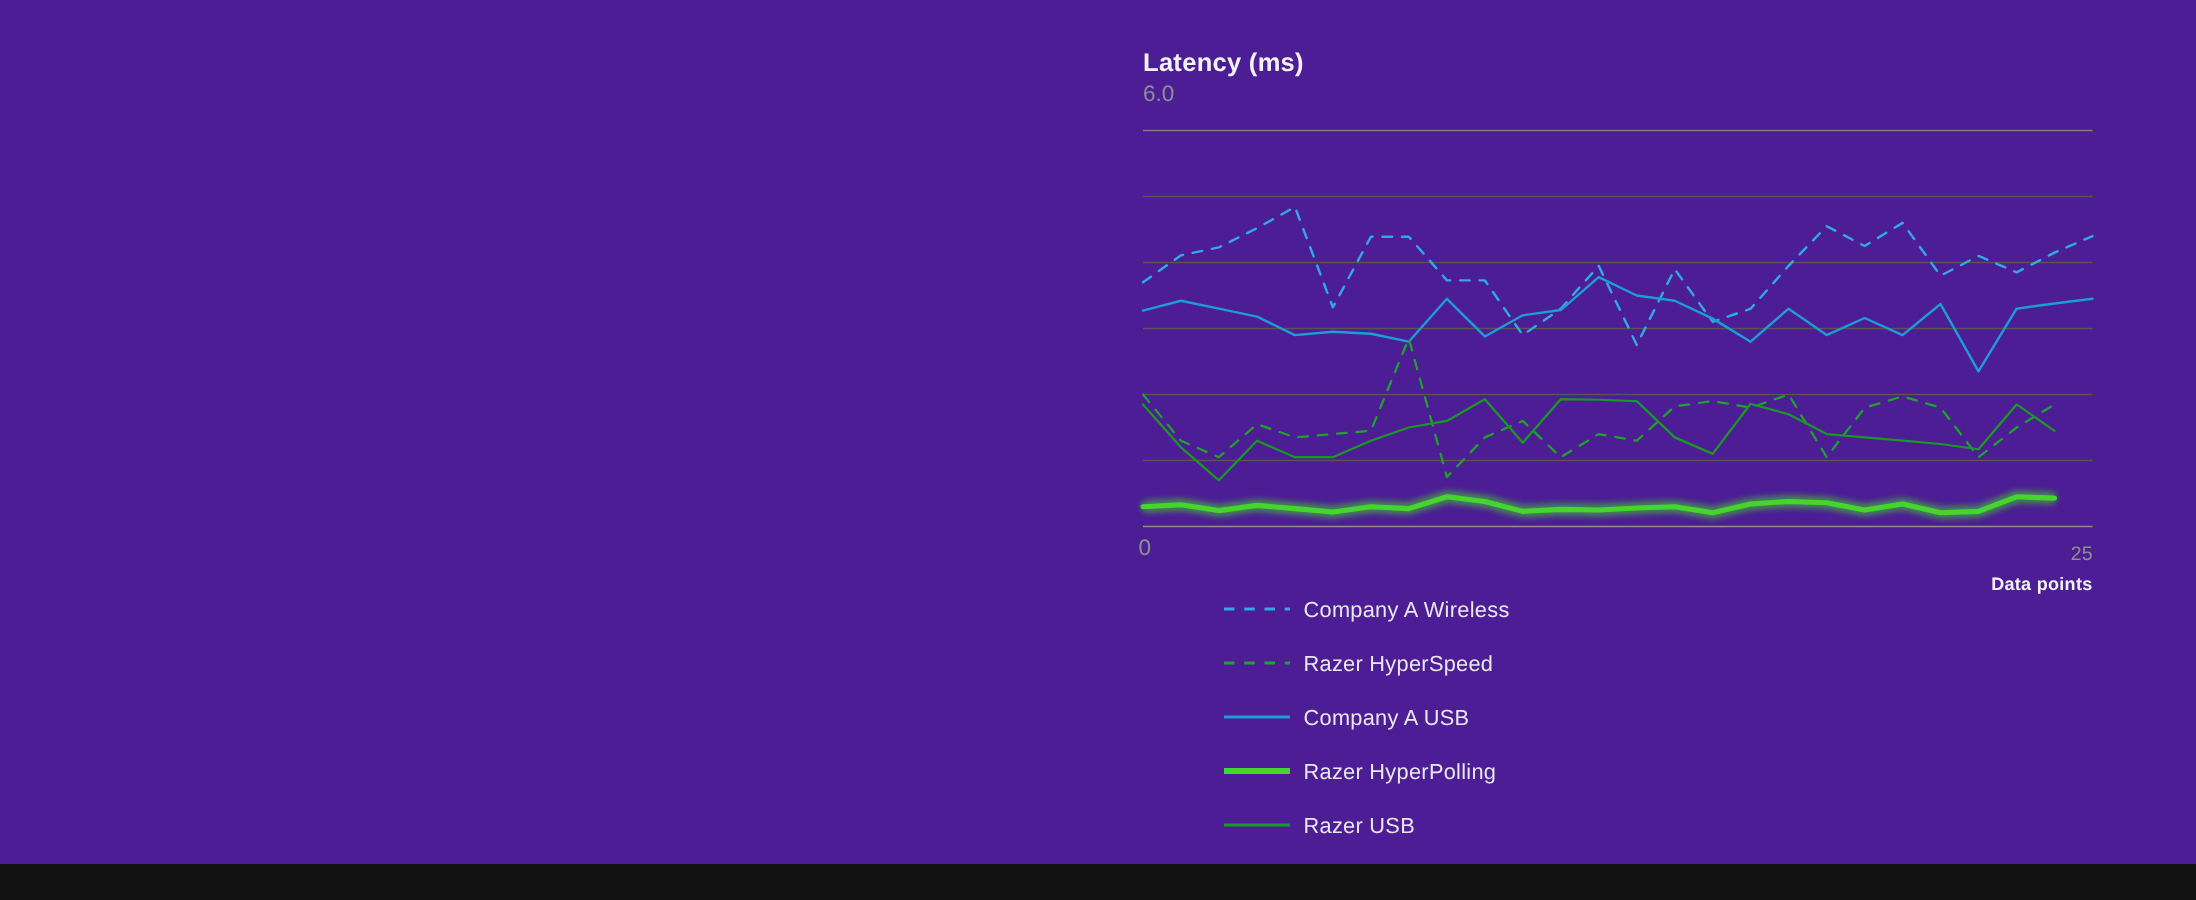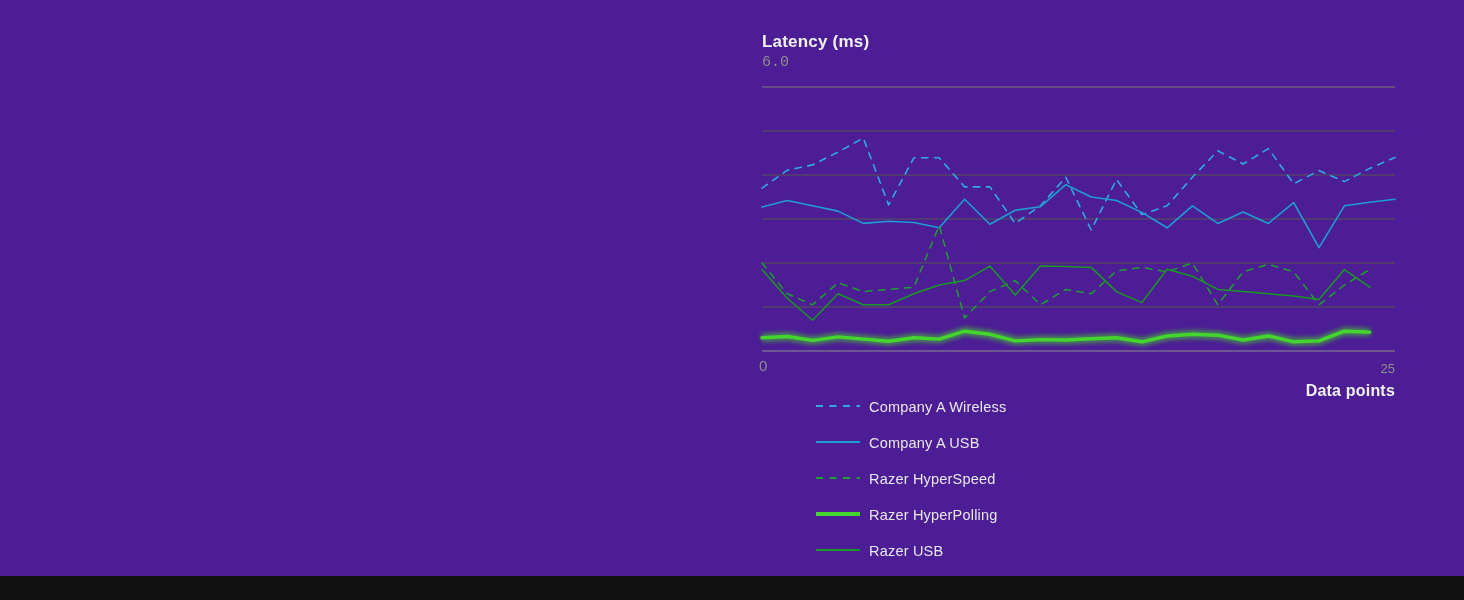--- a/index.html
+++ b/index.html
@@ -9,37 +9,37 @@
     background:#4c1d95;
     overflow:hidden;
     font-family:"Liberation Sans", sans-serif;
   }
   .chart-title{
     position:absolute;left:762px;top:32px;
     font-size:17px;font-weight:700;color:#f2f2f2;letter-spacing:.2px;
   }
   .ymax-label{
     position:absolute;left:762px;top:54px;
-    font-size:15px;color:#8f8f8f;font-family:Liberation Mono, monospace;
+    font-size:15px;color:#8f8f8f;
   }
   #plot{
     position:absolute;left:762px;top:87px;
     overflow:visible;
   }
   .xmin-label{
     position:absolute;left:759px;top:357px;
     font-size:15px;color:#8f8f8f;
   }
   .xmax-label{
     position:absolute;left:1371px;top:361px;width:24px;text-align:right;
     font-size:13px;color:#8f8f8f;
   }
   .xaxis-label{
     position:absolute;left:1195px;top:382px;width:200px;text-align:right;
-    font-size:16px;font-weight:700;color:#f2f2f2;letter-spacing:.2px;
+    font-size:12px;font-weight:700;color:#f2f2f2;letter-spacing:.2px;
   }
   .legend{
     position:absolute;left:815px;top:399px;
     display:flex;flex-direction:column;
   }
   .legend-row{
     display:flex;align-items:flex-start;height:36px;
   }
   .legend-swatch{flex:0 0 auto;margin-right:8px;}
   .legend-label{
@@ -85,29 +85,29 @@
 
   <div class="legend" id="legend">
       <div class="legend-row">
         <svg width="46" height="14" class="legend-swatch" style="overflow: visible;">
           <line x1="1" x2="45" y1="7" y2="7" stroke="#2fabe0" stroke-width="2" stroke-dasharray="7 6.5"></line>
         </svg>
         <span class="legend-label">Company A Wireless</span>
       </div>
       <div class="legend-row">
         <svg width="46" height="14" class="legend-swatch" style="overflow: visible;">
+          <line x1="1" x2="45" y1="7" y2="7" stroke="#1da32c" stroke-width="2" stroke-dasharray="7 6.5"></line>
+        </svg>
+        <span class="legend-label">Razer HyperSpeed</span>
+      </div>
+      <div class="legend-row">
+        <svg width="46" height="14" class="legend-swatch" style="overflow: visible;">
           <line x1="1" x2="45" y1="7" y2="7" stroke="#1e9dd2" stroke-width="2"></line>
         </svg>
         <span class="legend-label">Company A USB</span>
-      </div>
-      <div class="legend-row">
-        <svg width="46" height="14" class="legend-swatch" style="overflow: visible;">
-          <line x1="1" x2="45" y1="7" y2="7" stroke="#1da32c" stroke-width="2" stroke-dasharray="7 6.5"></line>
-        </svg>
-        <span class="legend-label">Razer HyperSpeed</span>
       </div>
       <div class="legend-row">
         <svg width="46" height="14" class="legend-swatch" style="overflow: visible;">
           <line x1="1" x2="45" y1="7" y2="7" stroke="#44d62c" stroke-width="7" opacity="0.5" filter="url(#glow)"></line>
           <line x1="1" x2="45" y1="7" y2="7" stroke="#44d62c" stroke-width="4"></line>
         </svg>
         <span class="legend-label">Razer HyperPolling</span>
       </div>
       <div class="legend-row">
         <svg width="46" height="14" class="legend-swatch" style="overflow: visible;">

